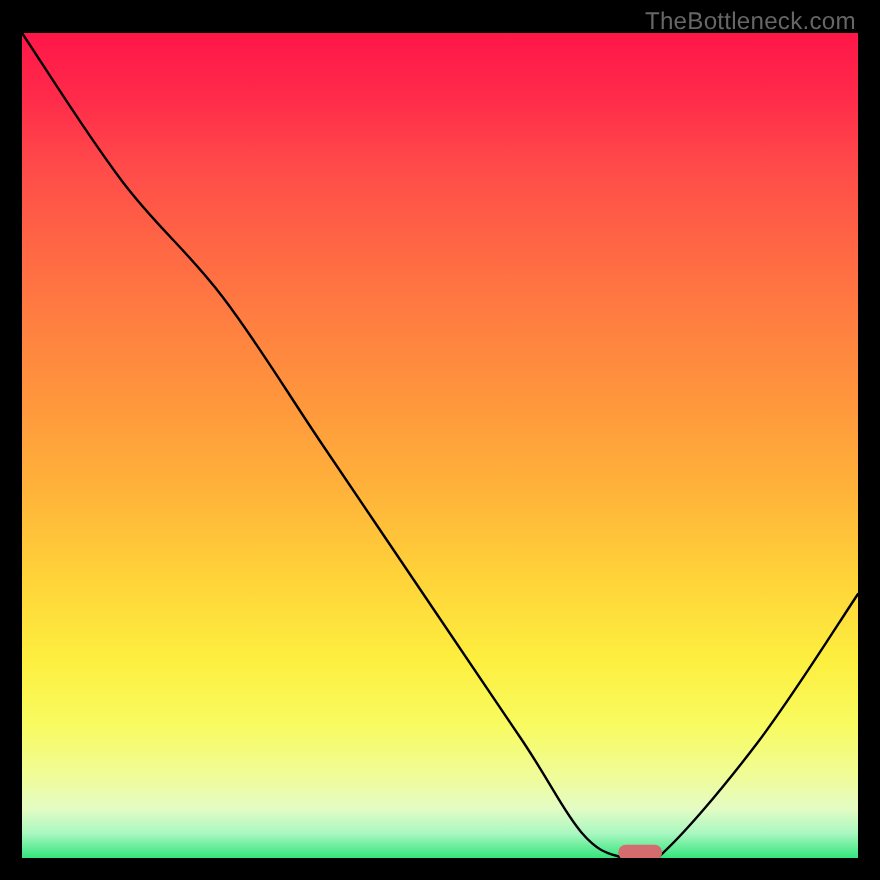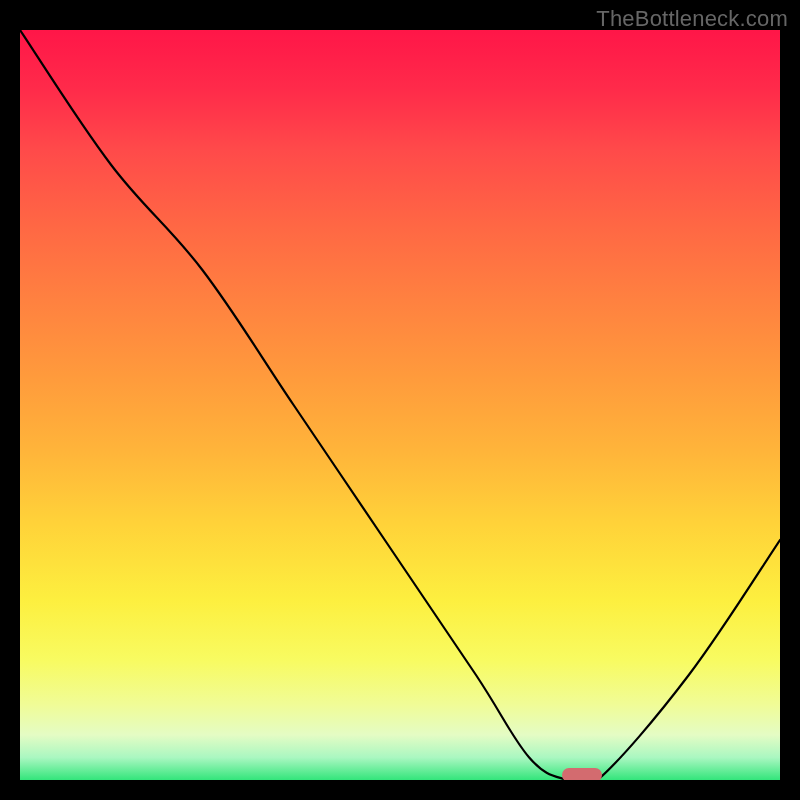--- a/index.html
+++ b/index.html
@@ -11,21 +11,21 @@
     position: relative;
     font-family: Arial, Helvetica, sans-serif;
   }
   .frame {
     position: absolute;
     inset: 0;
   }
   .watermark {
     position: absolute;
     top: 6px;
-    right: 12px;
+    right: 22px;
     color: #666;
     font-size: 22px;
     font-weight: 500;
     letter-spacing: 0.2px;
     user-select: none;
   }
   .plot {
     position: absolute;
     left: 20px;
     top: 30px;

